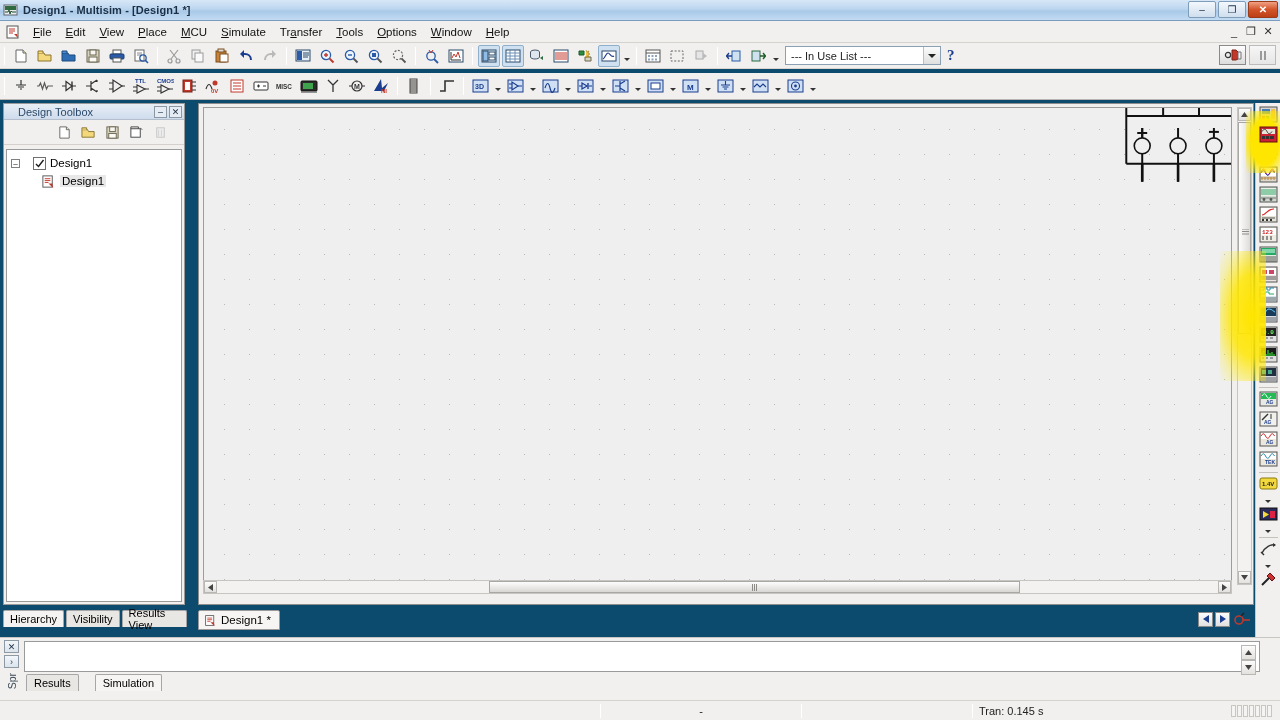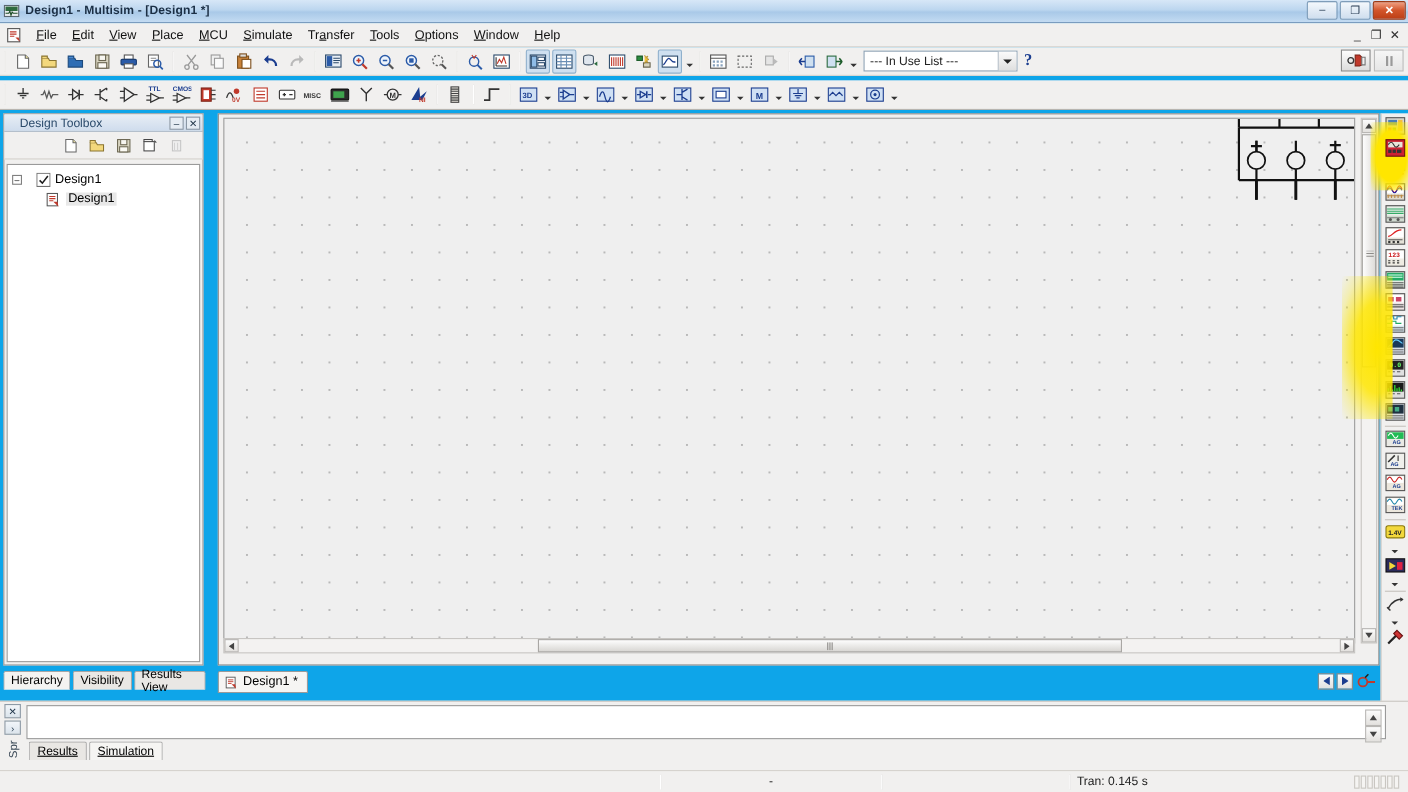--- a/index.html
+++ b/index.html
@@ -4,21 +4,21 @@
 <style>
   * { box-sizing: border-box; margin:0; padding:0; }
   html,body { width:1280px; height:720px; overflow:hidden; }
   body {
     font-family: "Liberation Sans", sans-serif;
     font-size: 11px;
     background:#f0f0f0;
     color:#000;
     -webkit-font-smoothing: none;
   }
-  #app { position:relative; width:1280px; height:720px; background:#0ea5e9; }
+  #app { position:relative; width:1280px; height:720px; background:#0c4a6e; }
 
   
   .titlebar {
     position:absolute; left:0; top:0; width:1280px; height:21px;
     background:linear-gradient(180deg,#d7e7f7 0%,#bcd6ef 45%,#a9c9e8 55%,#c3dbf2 100%);
     border-bottom:1px solid #7a9cbf;
     display:flex; align-items:center;
   }
   .titlebar .tb-icon { width:16px; height:16px; margin:0 4px 0 3px; position:relative; }
   .titlebar .tb-text { font-size:11px; color:#1b2f45; font-weight:bold; letter-spacing:0.1px; }
@@ -68,21 +68,21 @@
   .tbtn svg { display:block; }
   .arrow-drop {
     width:11px; height:22px; display:flex; align-items:flex-end; justify-content:center;
     padding-bottom:6px;
   }
   .arrow-drop i {
     width:0;height:0;border-left:3px solid transparent;border-right:3px solid transparent;
     border-top:3px solid #333; display:block;
   }
   .inuse-combo {
-    width:140px; height:19px; border:1px solid #8ca0b3; background:#fff;
+    width:156px; height:19px; border:1px solid #8ca0b3; background:#fff;
     display:flex; align-items:center; justify-content:space-between;
     font-size:11px; color:#222; padding-left:5px; margin-left:4px;
   }
   .inuse-combo .cb-arrow {
     width:17px; height:17px; background:linear-gradient(180deg,#fbfbfb,#dfdfdf);
     border-left:1px solid #b7c0c9; display:flex;align-items:center;justify-content:center;
   }
   .inuse-combo .cb-arrow i {
     width:0;height:0;border-left:4px solid transparent;border-right:4px solid transparent;
     border-top:4px solid #222;
@@ -239,21 +239,21 @@
     background:#fff; border:1px solid #9a9a9a;
   }
   .spr-updown { position:absolute; right:3px; top:3px; width:15px; height:31px; }
   .spr-updown div {
     width:15px; height:15px; border:1px solid #b9b7b4; background:linear-gradient(180deg,#fcfcfc,#e3e1de);
     display:flex;align-items:center;justify-content:center;
   }
   .spr-tabs { position:absolute; left:26px; top:36px; display:flex; align-items:flex-start; }
   .spr-tab {
     height:17px; padding:0 7px; font-size:11px; display:flex; align-items:center;
-    border:1px solid #a6a6a6; border-bottom:none; background:#e9e7e4; margin-right:2px; border-radius:2px 2px 0 0;text-decoration:underline;
+    border:1px solid #a6a6a6; border-bottom:none; background:#e9e7e4; margin-right:16px; border-radius:2px 2px 0 0;
   }
   .spr-tab.active { background:#f6f5f3; }
 
   
   .statusbar {
     position:absolute; left:0; bottom:0; width:1280px; height:20px;
     background:#f1f0ef; border-top:1px solid #d6d3ce; display:flex; align-items:center;
   }
   .st-cell { height:18px; display:flex; align-items:center; padding:0 6px; font-size:11px; color:#222; }
   .st-div { width:1px; height:14px; background:#c7c5c2; border-right:1px solid #fff; }

